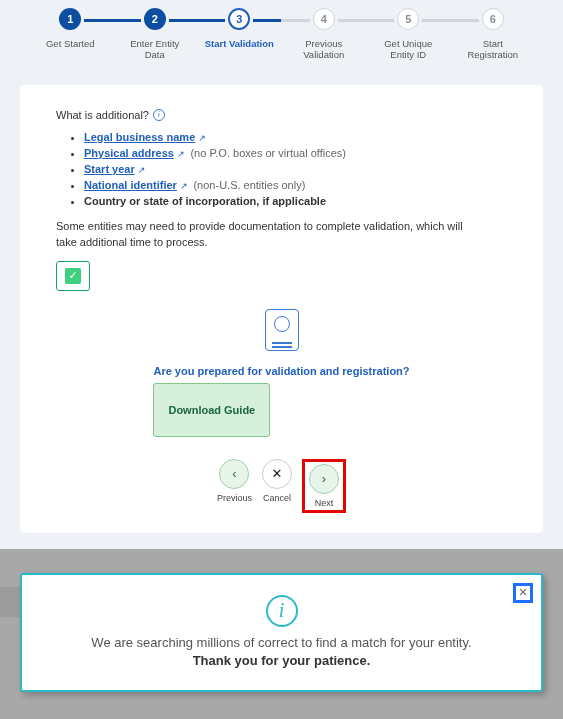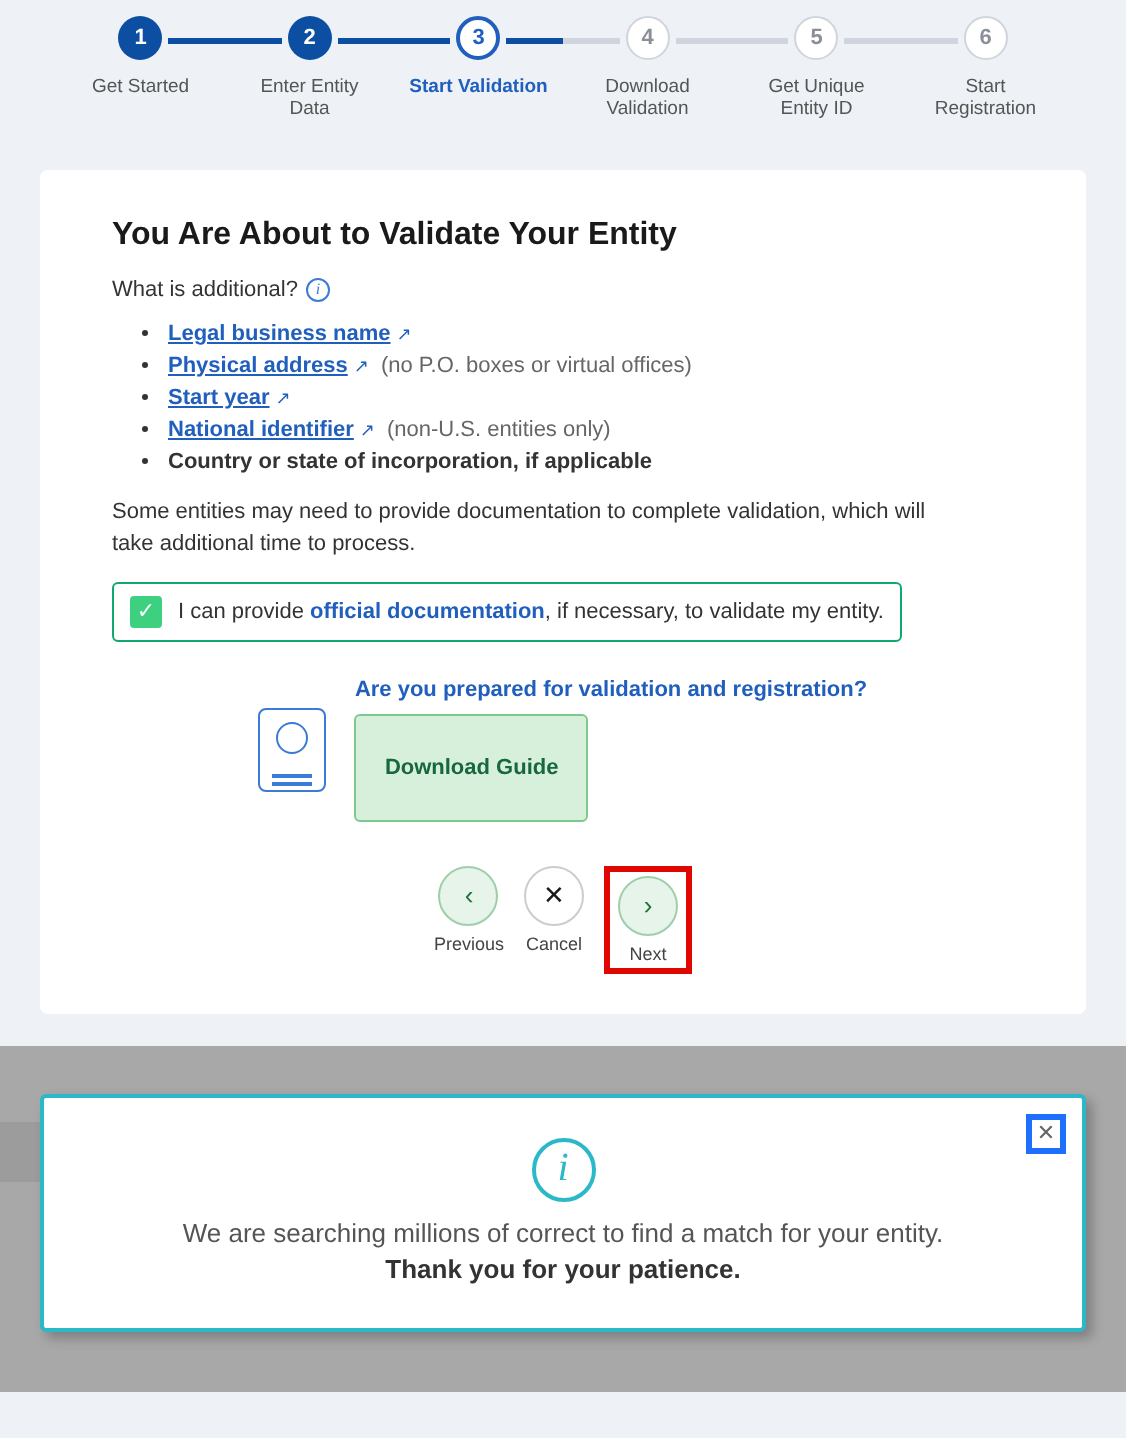--- a/index.html
+++ b/index.html
@@ -33,21 +33,21 @@
   ul.reqs a { color: #205fbd; text-decoration: underline; font-weight: 600; }
   .ext-icon { font-size: 9px; color: #205fbd; margin-left: 3px; }
   .hint { color: #666; font-size: 11px; margin-left: 6px; }
   .bold { font-weight: 700; }
   
   .confirm-row { display: flex; align-items: center; gap: 8px; border: 1px solid #0fa96d; border-radius: 3px; padding: 6px 8px; width: fit-content; margin-bottom: 18px; }
   .chk { width: 16px; height: 16px; background: #3dd17f; border-radius: 2px; display:flex; align-items:center; justify-content:center; color:#fff; font-size:11px; }
   .confirm-text { font-size: 11px; color: #333; }
   .confirm-text strong { color: #205fbd; }
   
-  .guide { display:flex; align-items:center; justify-content:center; gap: 14px; margin-bottom: 22px; }
+  .guide { display:flex; align-items:center; justify-content:center; gap: 14px; margin-bottom: 22px; flex-direction: column; }
   .guide-icon { width: 34px; height: 42px; border: 1.5px solid #3a7bd5; border-radius: 4px; position: relative; }
   .guide-icon::before { content:""; position:absolute; top:6px; left:50%; transform:translateX(-50%); width:14px; height:14px; border:1.5px solid #3a7bd5; border-radius:50%; }
   .guide-icon::after { content:""; position:absolute; bottom:6px; left:6px; right:6px; height:2px; background:#3a7bd5; box-shadow: 0 4px 0 #3a7bd5; }
   .guide-col { display:flex; flex-direction:column; gap:6px; }
   .guide-q { font-size: 11px; font-weight:700; color:#205fbd; }
   .dl-btn { background:#d7f0db; border:1px solid #7fc98d; color:#18683d; font-size:11px; font-weight:600; padding:20px 14px; border-radius:3px; cursor:pointer; width:fit-content; }
   
   .nav-row { display:flex; justify-content:center; gap: 10px; }
   .nav-btn { display:flex; flex-direction:column; align-items:center; gap:4px; }
   .circle-btn { width:30px; height:30px; border-radius:50%; border:1px solid #9fcfaa; background:#e7f4ea; display:flex; align-items:center; justify-content:center; cursor:pointer; font-size:13px; color:#22723d; }
@@ -76,34 +76,33 @@
     <div class="step completed">
       <div class="step-circle">2</div>
       <div class="step-label">Enter Entity Data</div>
     </div>
     <div class="step active">
       <div class="step-circle">3</div>
       <div class="step-label">Start Validation</div>
     </div>
     <div class="step pending">
       <div class="step-circle">4</div>
-      <div class="step-label">Download Validation</div>
+      <div class="step-label">Previous Validation</div>
     </div>
     <div class="step pending">
       <div class="step-circle">5</div>
       <div class="step-label">Get Unique Entity ID</div>
     </div>
     <div class="step pending">
       <div class="step-circle">6</div>
       <div class="step-label">Start Registration</div>
     </div>
   </div>
 
   <div class="card">
-    <h2>You Are About to Validate Your Entity</h2>
     <div class="whatis">
       <span>What is additional?</span>
       <span class="info-mini">i</span>
     </div>
     <ul class="reqs">
       <li>
         <a href="#">Legal business name</a><span class="ext-icon">↗</span>
       </li>
       <li>
         <a href="#">Physical address</a><span class="ext-icon">↗</span><span class="hint">(no P.O. boxes or virtual offices)</span>
@@ -113,23 +112,20 @@
       </li>
       <li>
         <a href="#">National identifier</a><span class="ext-icon">↗</span><span class="hint">(non-U.S. entities only)</span>
       </li>
       <li class="bold">Country or state of incorporation, if applicable</li>
     </ul>
     <p class="body-text" style="max-width:420px;">Some entities may need to provide documentation to complete validation, which will take additional time to process.</p>
 
     <div class="confirm-row">
       <span class="chk">✓</span>
-      <span class="confirm-text">
-        <span>I can provide </span><strong>official documentation</strong><span>, if necessary, to validate my entity.</span>
-      </span>
     </div>
 
     <div class="guide">
       <div class="guide-icon"></div>
       <div class="guide-col">
         <span class="guide-q">Are you prepared for validation and registration?</span>
         <button class="dl-btn">Download Guide</button>
       </div>
     </div>
 

